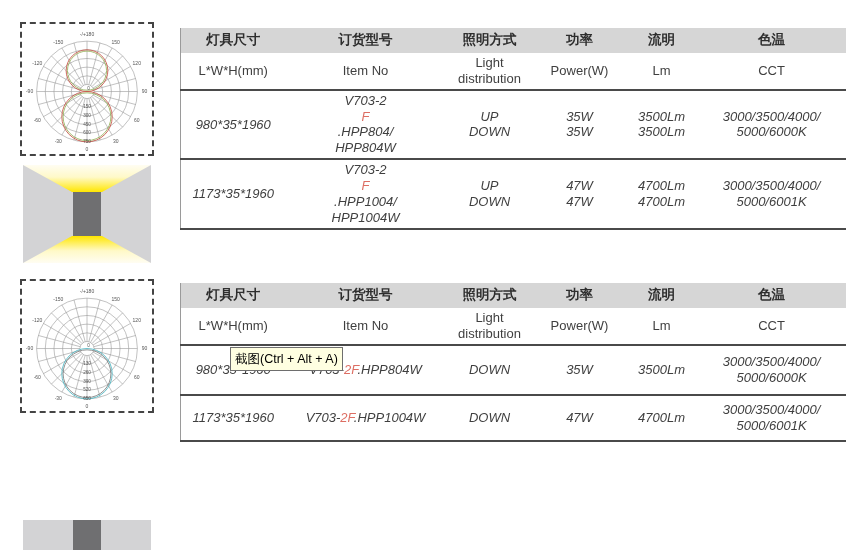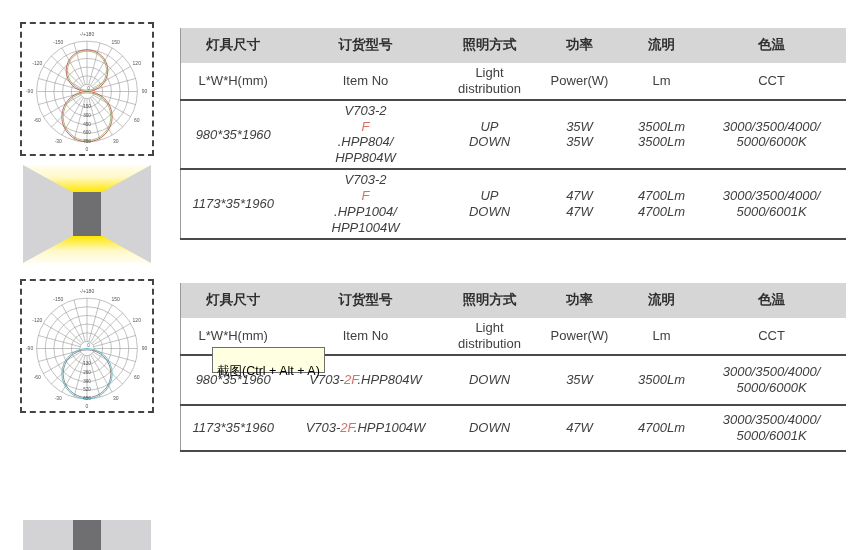--- a/index.html
+++ b/index.html
@@ -21,32 +21,32 @@
     clip-path:polygon(calc(50% - 15px) 0, calc(50% + 15px) 0, 100% 100%, 0 100%); }
   .beam-updown .fixture { position:absolute; left:50%; top:27px; width:28px; height:44px;
     margin-left:-14px; background:#6f6f71; }
   .beam-down .fixture { position:absolute; left:50%; top:0; width:28px; height:51px;
     margin-left:-14px; background:#6f6f71; }
 
   
   table.spec-table { width:665px; border-collapse:collapse; table-layout:fixed;
     border-left:1px solid #9a9a9a; font-size:13px; }
   table.spec-table td { text-align:center; vertical-align:middle; padding:2px 1px; line-height:1.22; }
-  tr.hd td { background:#d6d6d6; font-weight:bold; font-size:13.5px; height:35px; padding:1px; color:#2e2e2e; }
+  tr.hd td { background:#d6d6d6; font-weight:bold; font-size:13.5px; height:25px; padding:1px; color:#2e2e2e; }
   tr.sub td { height:30px; border-bottom:2px solid #4a4a4a; }
   tr.datarow td { border-bottom:2px solid #4a4a4a;font-style:italic; }
   tr.r1 td { height:50px; }
   tr.r2 td { height:46px; }
   .two-line span { display:block; }
   .red { color:#dd6e63; }
 
   
-  .tooltip { position:absolute; left:212px; top:347px; height:24px;
+  .tooltip { position:absolute; left:230px; top:347px; height:24px;
     background:#ffffe1; border:1px solid #6e6e6e; color:#000;
-    font-size:12.5px; line-height:22px; padding:12px 4px; white-space:nowrap; z-index:10; }
+    font-size:12.5px; line-height:22px; padding:0 4px; white-space:nowrap; z-index:10; }
 </style>
 </head>
 <body>
 
 <div class="abs polar-box" style="left:20px; top:22px;">
     <svg viewBox="0 0 129 129" xmlns="http://www.w3.org/2000/svg">
       <circle cx="64.5" cy="67" r="7" fill="none" stroke="#9a9a9a" stroke-width="0.6"></circle>
       <circle cx="64.5" cy="67" r="15.6" fill="none" stroke="#9a9a9a" stroke-width="0.6"></circle>
       <circle cx="64.5" cy="67" r="24.2" fill="none" stroke="#9a9a9a" stroke-width="0.6"></circle>
       <circle cx="64.5" cy="67" r="32.8" fill="none" stroke="#9a9a9a" stroke-width="0.6"></circle>

